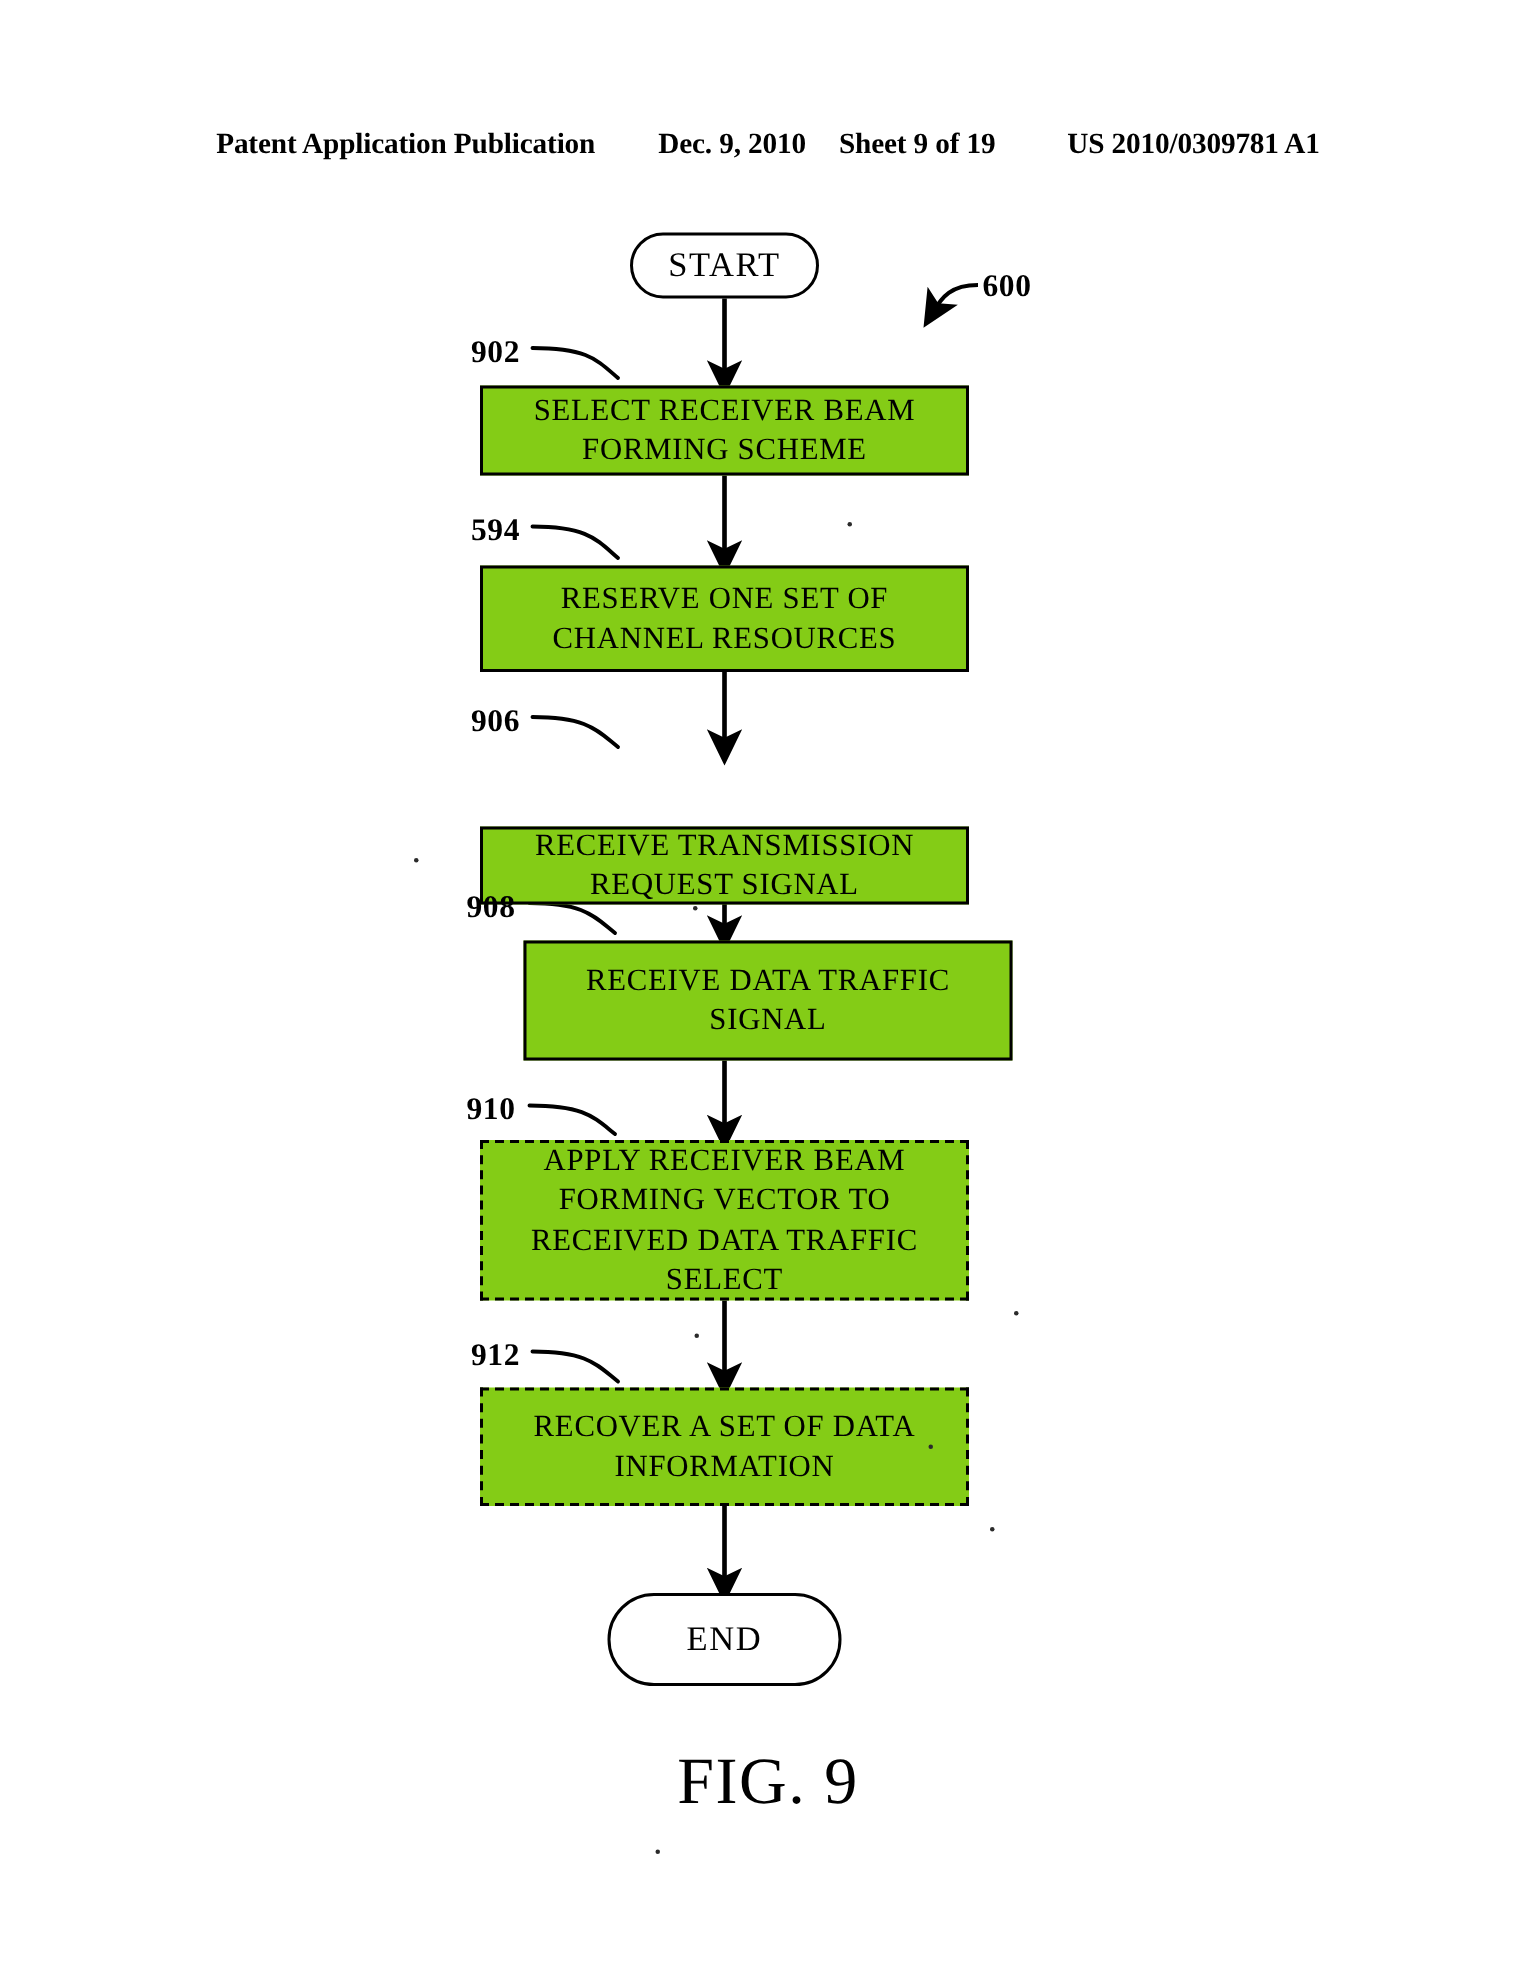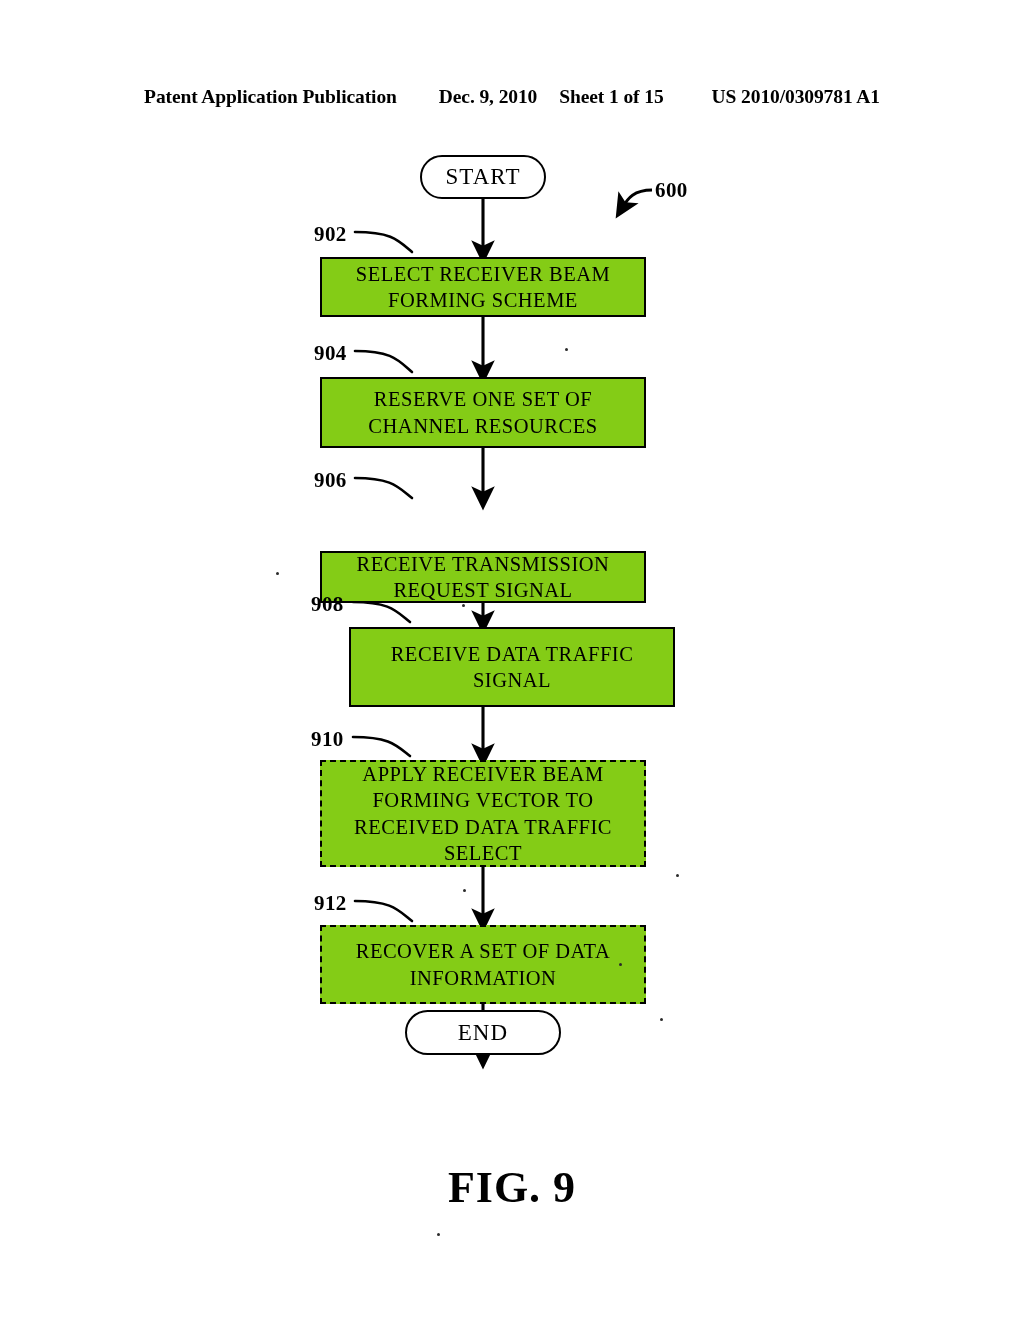--- a/index.html
+++ b/index.html
@@ -52,21 +52,21 @@
     border: 2px solid #000;
     border-radius: 999px;
     background: #fff;
     display: flex;
     align-items: center;
     justify-content: center;
     font-size: 23px;
     letter-spacing: 1.1px;
   }
   #terminal-start { left: 420px; top: 155px;  width: 126px; height: 44px; }
-  #terminal-end   { left: 405px; top: 1010px; width: 156px; height: 45px; }
+  #terminal-end   { left: 405px; top: 1062px; width: 156px; height: 62px; }
 
   
   .process-box {
     position: absolute;
     box-sizing: border-box;
     left: 320px;
     width: 326px;
     background: #84cc16;
     border: 2px solid #000;
     display: flex;
@@ -107,41 +107,41 @@
   #ref-910 { left: 311px; top: 729px; }
   #ref-912 { left: 314px; top: 893px; }
 
   
   #figure-caption {
     position: absolute;
     left: 0;
     top: 1162px;
     width: 1024px;
     text-align: center;
-    font-weight: bold;
+    font-weight: normal;
     font-size: 44px;
     letter-spacing: 1px;
   }
 
   
   .speck {
     position: absolute;
     width: 3px;
     height: 3px;
     background: #2b2b2b;
     border-radius: 50%;
   }
 </style>
 </head>
 <body>
 
 <div class="page-header">
   <span class="hdr-pub">Patent Application Publication</span>
   <span class="hdr-date">Dec. 9, 2010</span>
-  <span class="hdr-sheet">Sheet 1 of 15</span>
+  <span class="hdr-sheet">Sheet 9 of 19</span>
   <span class="hdr-patno">US 2010/0309781 A1</span>
 </div>
 
 <svg id="flow-canvas" viewBox="0 0 1024 1320" xmlns="http://www.w3.org/2000/svg">
   <defs>
     <marker id="arrowhead" markerWidth="9" markerHeight="9" refX="4.2" refY="4.4" orient="auto" markerUnits="strokeWidth">
       <path d="M0.4,0.6 L8.2,4.4 L0.4,8.2 L2.2,4.4 Z" fill="#000"></path>
     </marker>
     <marker id="arrowhead-lead" markerWidth="10" markerHeight="10" refX="5" refY="5" orient="auto" markerUnits="strokeWidth">
       <path d="M0.5,0.8 L9.4,5 L0.5,9.2 L2.6,5 Z" fill="#000"></path>
@@ -205,21 +205,21 @@
 SELECT</span>
 </div>
 
 <div class="process-box dashed" id="box-912">
   <span class="btext">RECOVER A SET OF DATA
 INFORMATION</span>
 </div>
 
 <div class="ref-label" id="ref-900">600</div>
 <div class="ref-label" id="ref-902">902</div>
-<div class="ref-label" id="ref-904">904</div>
+<div class="ref-label" id="ref-904">594</div>
 <div class="ref-label" id="ref-906">906</div>
 <div class="ref-label" id="ref-908">908</div>
 <div class="ref-label" id="ref-910">910</div>
 <div class="ref-label" id="ref-912">912</div>
 
 <div id="figure-caption">FIG. 9</div>
 
 <div class="speck" style="left:565px; top:348px;"></div>
 <div class="speck" style="left:462px; top:604px;"></div>
 <div class="speck" style="left:463px; top:889px;"></div>

